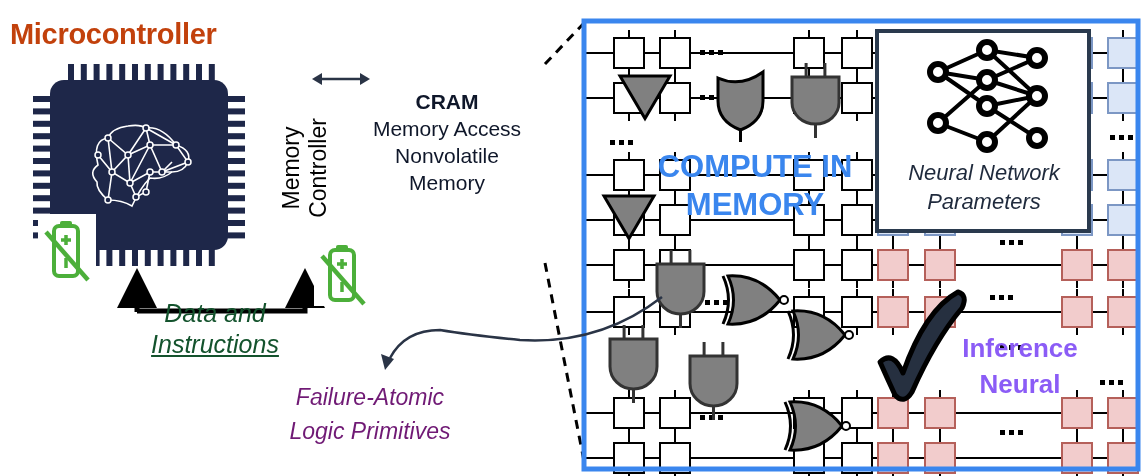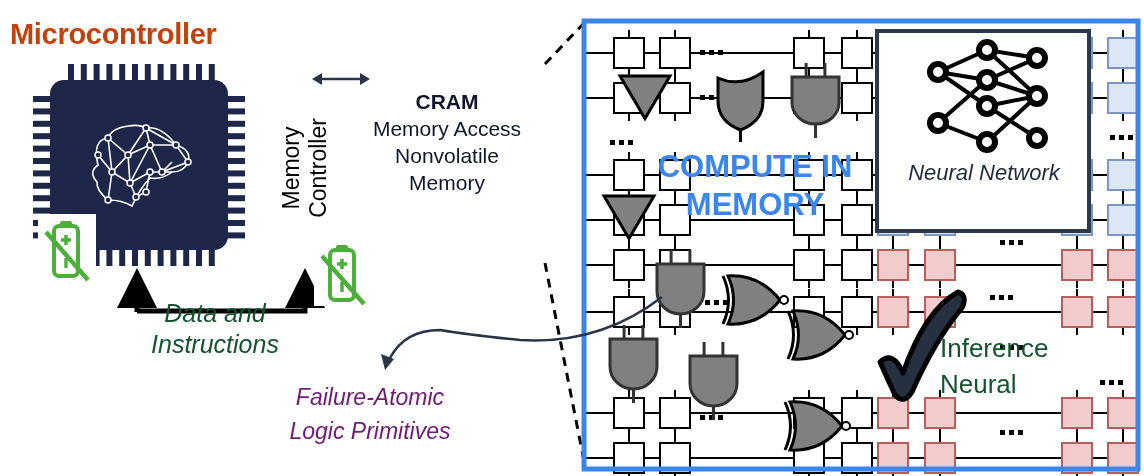--- a/index.html
+++ b/index.html
@@ -1,30 +1,30 @@
 <!DOCTYPE html>
 <html><head>
 <meta charset="utf-8">
 <style>
   html, body { margin:0; padding:0; background:#ffffff; }
   body { width:1144px; height:476px; position:relative; overflow:hidden; font-family:"Liberation Sans", sans-serif; }
   .abs { position:absolute; }
   #mcu-title { left:10px; top:18px; font-size:29px; font-weight:bold; color:#c2410c; letter-spacing:-0.3px; }
   #dataflow-label { left:140px; top:298px; font-size:25px; font-style:italic; color:#14532d; text-align:center; line-height:31px; width:150px; }
-  #dataflow-label .l2 { }
+  #dataflow-label .l2 { text-decoration:underline; }
   #primitives-label { left:250px; top:380px; font-size:23px; font-style:italic; color:#701a75; text-align:center; line-height:34px; width:240px; }
   #memctrl-box { left:268px; top:66px; width:68px; height:198px; border:3px solid #000; background:#fff; }
   #memctrl-text { left:268px; top:66px; width:74px; height:204px; }
   #memctrl-text div { position:absolute; left:50%; top:50%; transform:translate(-50%,-50%) rotate(-90deg); font-size:23px; color:#000; text-align:center; line-height:27px; white-space:nowrap; }
   #cram-box { left:344px; top:64px; width:196px; height:197px; border:5px solid #3a86ee; background:#fff; }
   #cram-text { left:344px; top:88px; width:206px; text-align:center; color:#0f172a; font-size:21px; line-height:27px; }
   #cram-text .t { font-weight:bold; font-size:21px; }
   #nn-text { left:875px; top:158px; width:202px; text-align:center; font-size:22px; font-style:italic; color:#1f2a3c; line-height:29px;margin-left:8px; }
   #cim-text { left:640px; top:148px; width:230px; text-align:center; font-size:31px; font-weight:bold; color:#3a86ee; line-height:38px; }
-  #inf-text { left:940px; top:330px; width:160px; font-size:26px; font-weight:normal; color:#14532d; line-height:36px; }
+  #inf-text { left:940px; top:330px; width:160px; text-align:center; font-size:26px; font-weight:bold; color:#8b5cf6; line-height:36px; }
   svg { position:absolute; left:0; top:0; }
 </style>
 </head>
 <body>
 
 <svg id="diagram" width="1144" height="476" viewBox="0 0 1144 476">
   <defs>
     <marker id="arrowBlack" markerWidth="8" markerHeight="8" refX="4" refY="4" orient="auto" markerUnits="strokeWidth">
       <path d="M0,0 L8,4 L0,8 z" fill="#000"></path>
     </marker>
@@ -403,20 +403,21 @@
   <div>Logic Primitives</div>
 </div>
 
 <div class="abs" id="cim-text">
   <div>COMPUTE IN</div>
   <div>MEMORY</div>
 </div>
 
 <div class="abs" id="nn-text">
   <div>Neural Network</div>
+  <div>Parameters</div>
 </div>
 
 <div class="abs" id="inf-text">
   <div>Inference</div>
   <div>Neural</div>
 </div>
 
 <div class="abs" id="memctrl-box" style="z-index:-1"></div>
 <div class="abs" id="cram-box" style="z-index:-1"></div>
 

